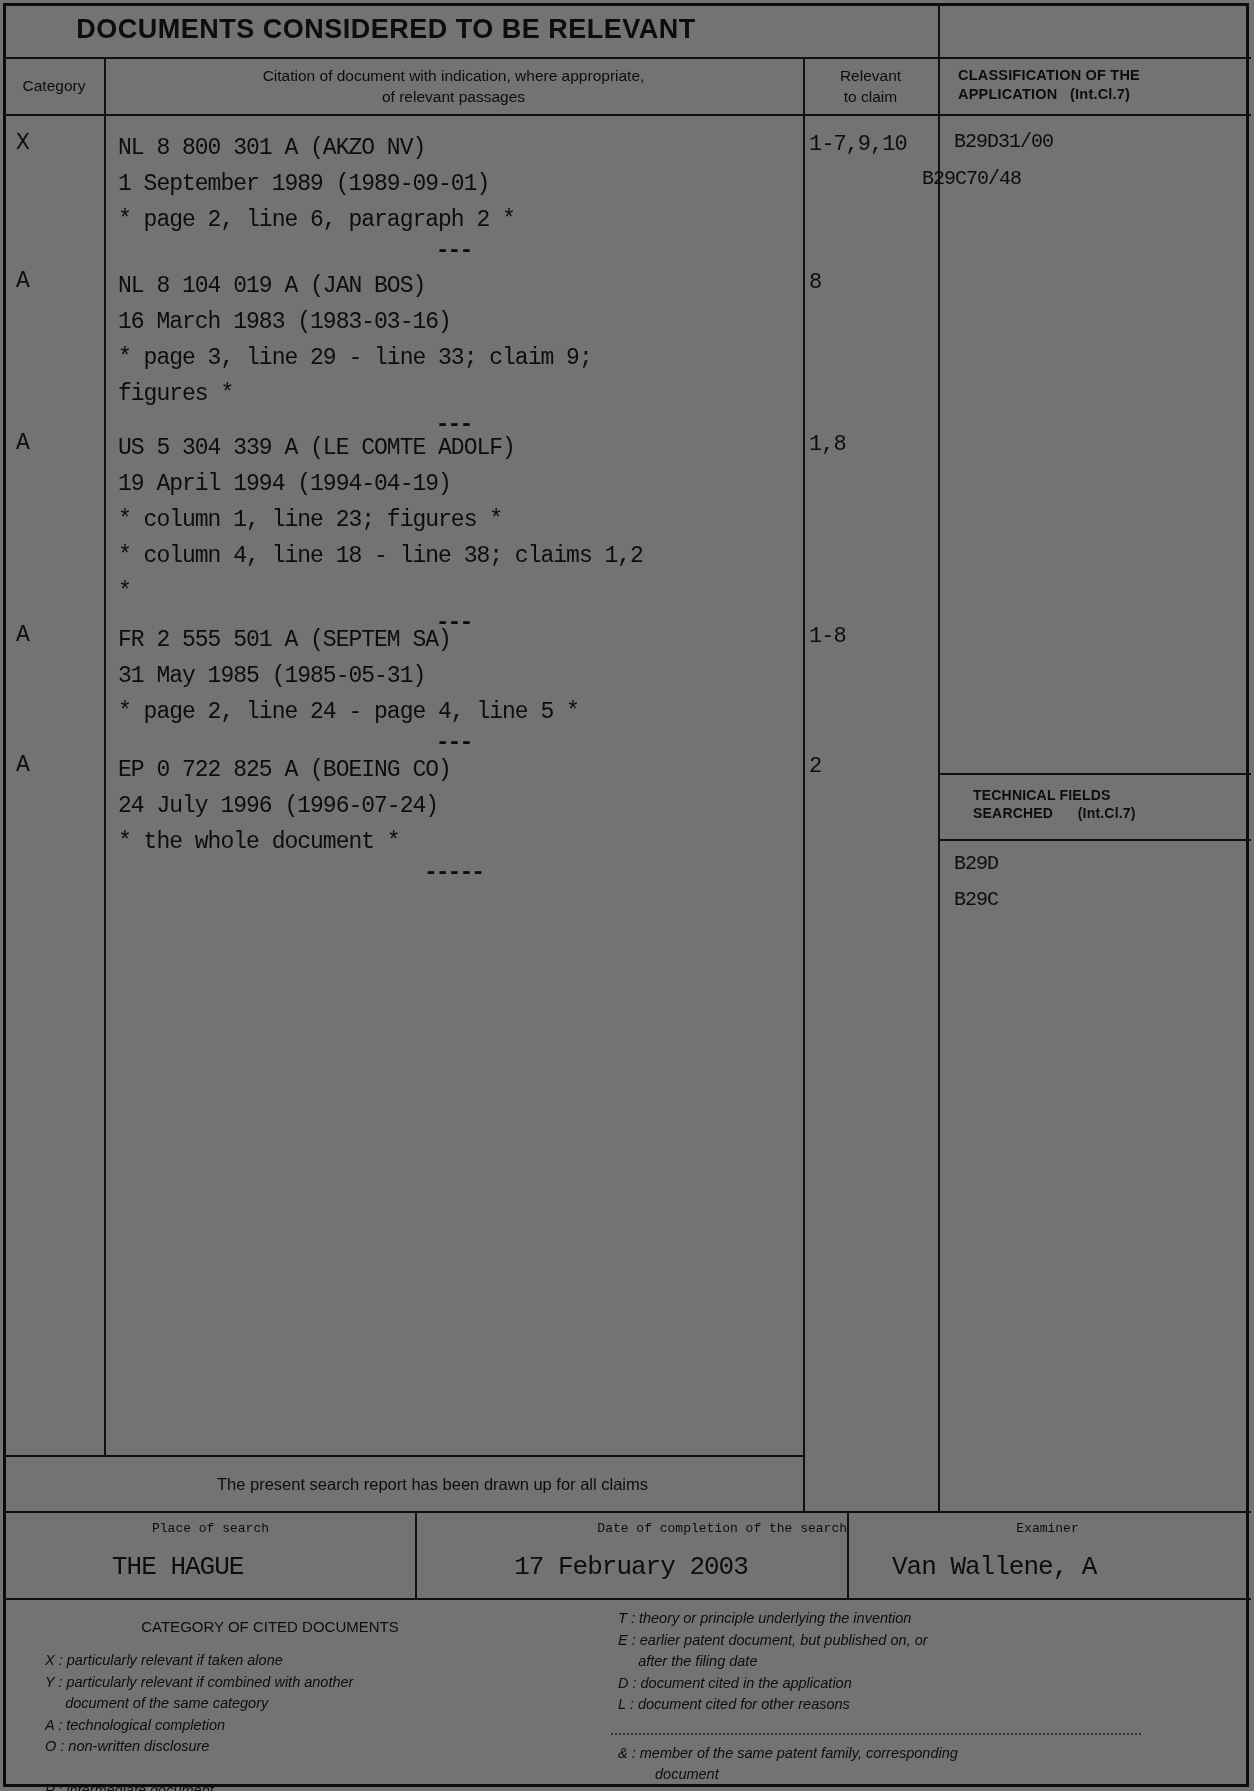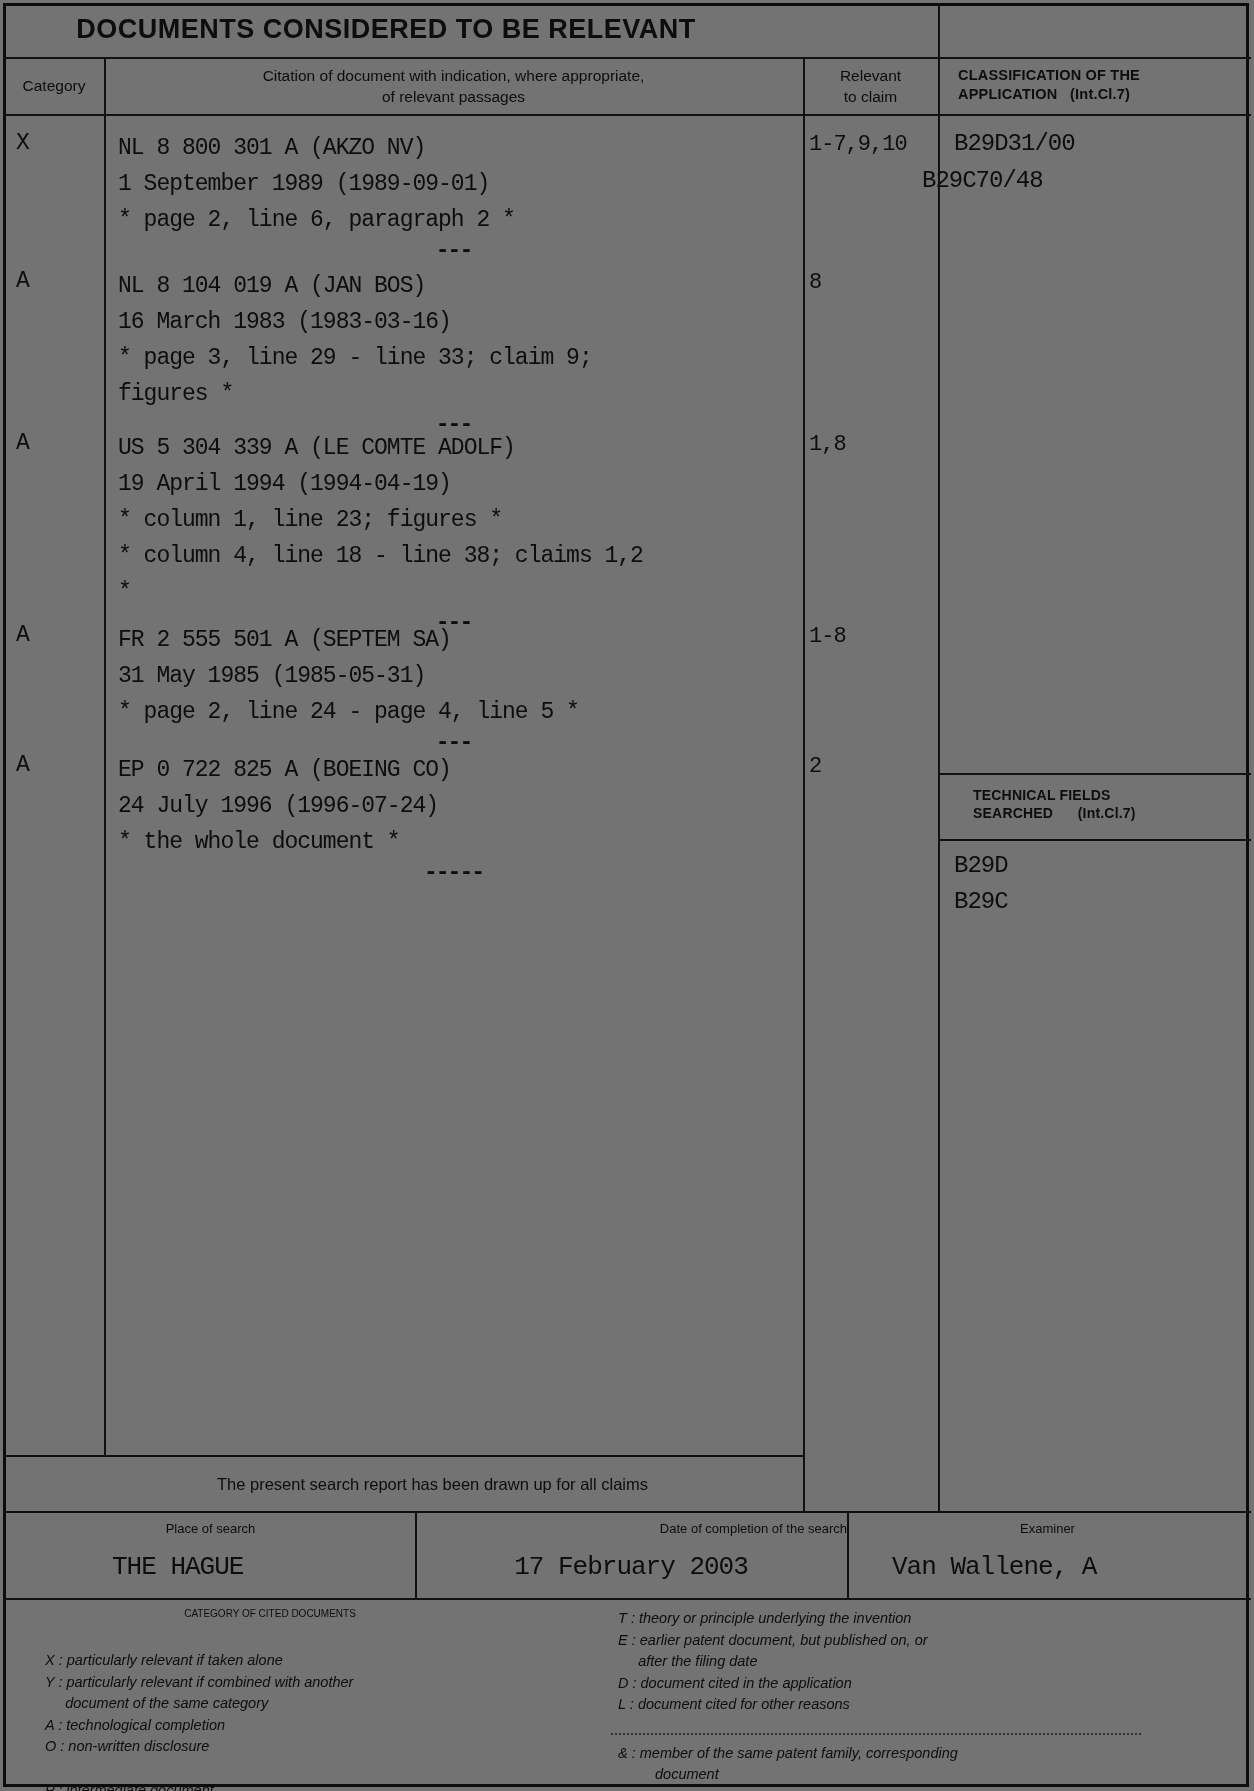--- a/index.html
+++ b/index.html
@@ -19,26 +19,26 @@
          border:3px solid #0c0c0c;box-sizing:border-box;}
   .mono{font-family:"Liberation Mono","DejaVu Sans Mono",monospace;}
   .center{text-align:center;}
   .pre{white-space:pre;}
   .doc-title{font-size:27px;font-weight:bold;letter-spacing:.5px;}
   .colhead{font-size:15.5px;line-height:19px;}
   .classhead{font-size:14.5px;font-weight:bold;line-height:19px;letter-spacing:.2px;}
   .cit{font-size:23px;line-height:36px;letter-spacing:-1px;white-space:pre;}
   .catletter{font-size:23px;}
   .relval{font-size:22px;letter-spacing:-1px;}
-  .code{font-size:24px;letter-spacing:-1px;}
+  .code{font-size:20px;letter-spacing:-1px;}
   .sep{font-size:23px;font-weight:bold;letter-spacing:-2px;text-align:center;}
   .drawnup{font-size:16.5px;}
-  .ftlabel{font-size:13px;}
+  .ftlabel{font-size:13px;font-family:Liberation Mono, monospace;}
   .ftval{font-size:26px;letter-spacing:-1px;white-space:pre;}
-  .legtitle{font-size:10px;}
+  .legtitle{font-size:15px;margin-top:10px;}
   .legitem{font-size:14.5px;font-style:italic;white-space:pre;line-height:21.5px;}
   .dotted{position:absolute;border-top:2px dotted #333;height:0;}
 </style>
 </head>
 <body>
 
 <div class="page">
 
   <div class="outer"></div>
 

